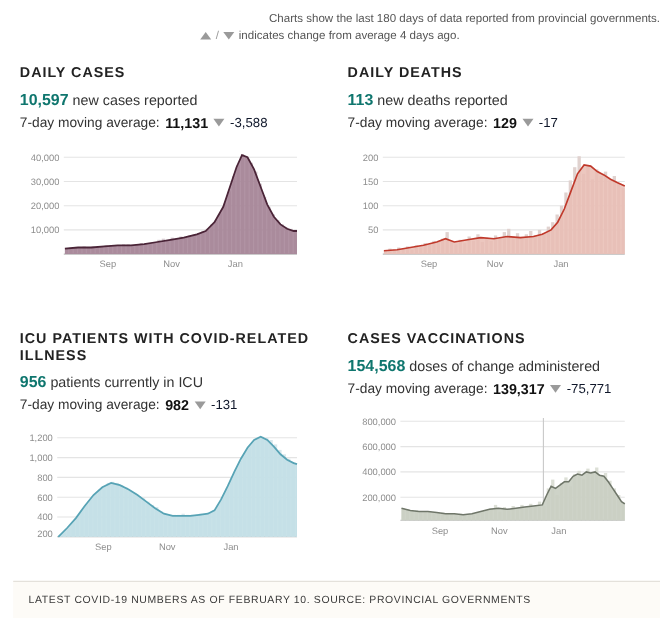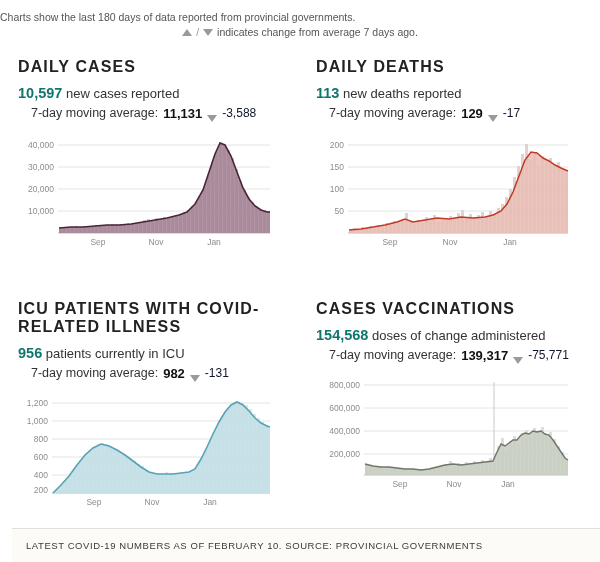--- a/index.html
+++ b/index.html
@@ -6,21 +6,21 @@
   body{
     width:600px;height:562px;
     background:#ffffff;
     font-family:"Liberation Sans", sans-serif;
     color:#222;
     overflow:hidden;
   }
   .wrap{position:relative;width:600px;height:562px;box-sizing:border-box;}
 
   .intro{
-    text-align:left;
+    text-align:right;
     padding-top:10px;
     color:#555;
     font-size:10.5px;
     line-height:15px;
   }
   .intro .line2{display:flex;align-items:center;justify-content:center;gap:4px;}
   .tri-up{
     display:inline-block;width:0;height:0;
     border-left:5px solid transparent;border-right:5px solid transparent;
     border-bottom:7px solid #9a9a9a;
@@ -40,41 +40,40 @@
     grid-template-columns:300px 300px;
     grid-template-rows:242px 242px;
   }
   .panel{
     box-sizing:border-box;
     padding:6px 14px 0 18px;
   }
   .panel.right{padding-left:16px;padding-right:12px;}
 
   .panel-title{
-    font-size:16px;
+    font-size:13px;
     font-weight:bold;
     letter-spacing:0.07em;
     color:#222;
     margin-bottom:9px;
   }
   .stat-line{
     font-size:13px;
     color:#333;
     margin-bottom:3px;
     line-height:17px;
   }
   .stat-line .big{font-weight:bold;font-size:14.5px;color:#0f766e;}
   .avg-line{
     font-size:12.5px;
     color:#333;
     display:flex;
-    align-items:flex-end;
+    align-items:center;
     gap:5px;
     line-height:17px;
-    margin-left:13px;
   }
   .avg-line .bold{font-weight:bold;font-size:13px;color:#111;}
   .delta{color:#0f172a;font-size:12px;}
 
   .chart{
     position:relative;
     margin-top:10px;
     width:255px;
     height:118px;
     text-align:right;
@@ -108,21 +107,21 @@
 <body>
 
 <div class="wrap">
 
   <div class="intro">
     <div>Charts show the last 180 days of data reported from provincial governments.</div>
     <div class="line2">
       <span class="tri-up"></span>
       <span class="slash">/</span>
       <span class="tri-down"></span>
-      <span>indicates change from average 7 days ago.</span>
+      <span>indicates change from average 4 days ago.</span>
     </div>
   </div>
 
   <div class="grid">
 
     <div class="panel">
       <div class="panel-title">DAILY CASES</div>
       <div class="stat-line">
         <span class="big">10,597</span>
         <span>new cases reported</span>

